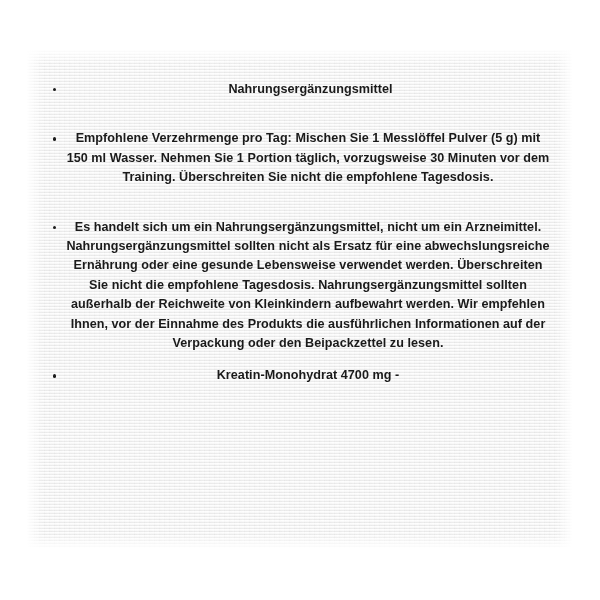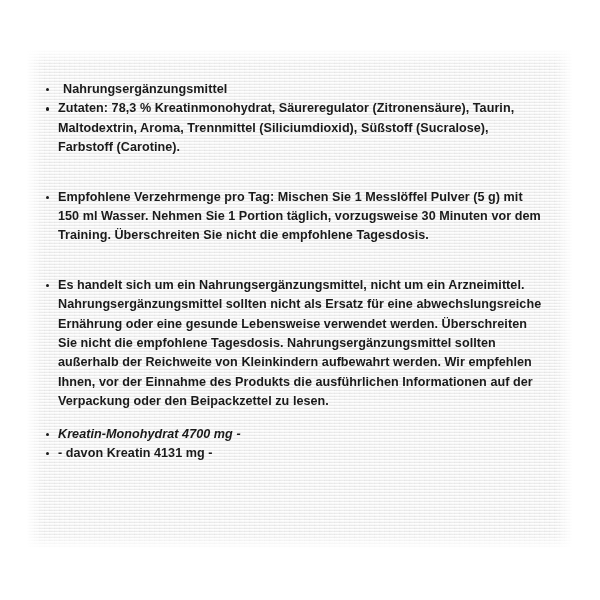--- a/index.html
+++ b/index.html
@@ -60,23 +60,24 @@
     background:
       linear-gradient(90deg, rgba(255,255,255,0.95) 0px, rgba(255,255,255,0) 16px),
       linear-gradient(270deg, rgba(255,255,255,0.95) 0px, rgba(255,255,255,0) 16px),
       linear-gradient(180deg, rgba(255,255,255,0.9) 0px, rgba(255,255,255,0) 14px),
       linear-gradient(0deg, rgba(255,255,255,0.9) 0px, rgba(255,255,255,0) 14px);
     pointer-events: none;
   }
 
   #content {
     position: absolute;
-    left: 46px;
+    left: 53px;
     top: 80px;
     width: 498px;
+    text-align: center;
   }
 
   .block {
     position: relative;
     padding-left: 12px;
     color: #1a1a1a;
     font-size: 12.6px;
     font-weight: bold;
     line-height: 19.4px;
     letter-spacing: 0.05px;
@@ -94,53 +95,47 @@
     background: #1a1a1a;
   }
 
   
   .block.wide-gap {
     padding-left: 17px;
   }
 
   
   .gap-lg  { margin-top: 30px; }
-  .gap-md  { margin-top: 13px; font-style: italic; }
+  .gap-md  { margin-top: 13px; }
   .gap-sm  { margin-top: 0px; }
 </style>
 </head>
 <body>
 
 <div id="canvas">
 
   <div id="paper-card"></div>
 
   <div id="content">
 
     <div class="block wide-gap gap-sm">
       <span>Nahrungsergänzungsmittel</span>
     </div>
 
-    <div class="block gap-sm">
-      <span>Zutaten: 78,3 % Kreatinmonohydrat, Säureregulator (Zitronensäure), Taurin, Maltodextrin, Aroma, Trennmittel (Siliciumdioxid), Süßstoff (Sucralose), Farbstoff (Carotine).</span>
-    </div>
 
     <div class="block gap-lg">
       <span>Empfohlene Verzehrmenge pro Tag: Mischen Sie 1 Messlöffel Pulver (5 g) mit 150 ml Wasser. Nehmen Sie 1 Portion täglich, vorzugsweise 30 Minuten vor dem Training. Überschreiten Sie nicht die empfohlene Tagesdosis.</span>
     </div>
 
     <div class="block gap-lg">
       <span>Es handelt sich um ein Nahrungsergänzungsmittel, nicht um ein Arzneimittel. Nahrungsergänzungsmittel sollten nicht als Ersatz für eine abwechslungsreiche Ernährung oder eine gesunde Lebensweise verwendet werden. Überschreiten Sie nicht die empfohlene Tagesdosis. Nahrungsergänzungsmittel sollten außerhalb der Reichweite von Kleinkindern aufbewahrt werden. Wir empfehlen Ihnen, vor der Einnahme des Produkts die ausführlichen Informationen auf der Verpackung oder den Beipackzettel zu lesen.</span>
     </div>
 
 
 
     <div class="block gap-md">
       <span>Kreatin-Monohydrat 4700 mg -</span>
     </div>
 
-    <div class="block gap-sm">
-      <span>- davon Kreatin 4131 mg -</span>
-    </div>
 
 
   </div>
 </div>
 
 </body></html>

